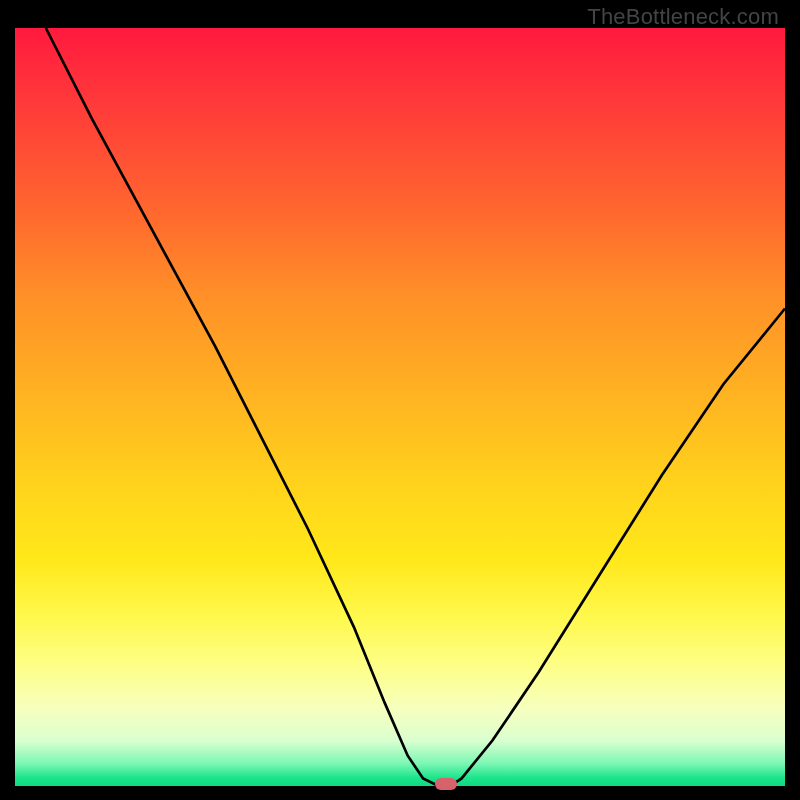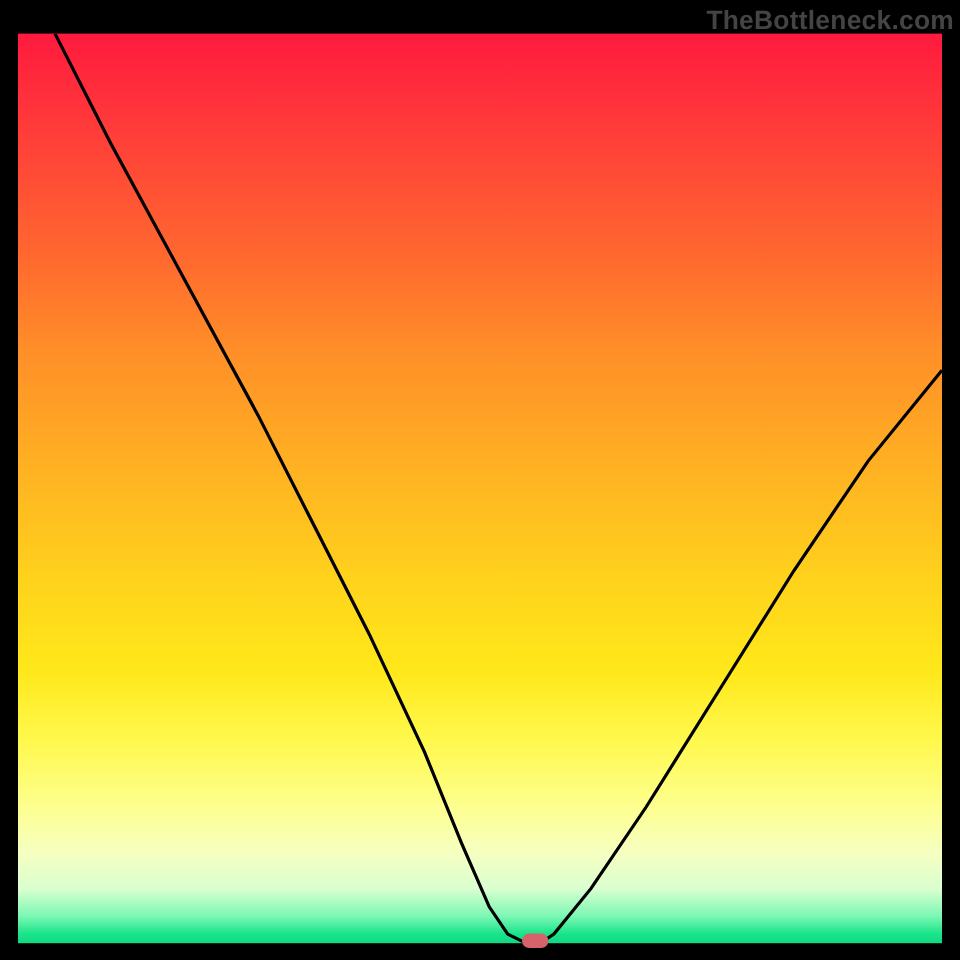--- a/index.html
+++ b/index.html
@@ -13,24 +13,24 @@
   }
   .frame {
     position: relative;
     width: 800px;
     height: 800px;
     background: #000;
   }
   .watermark {
     position: absolute;
     top: 4px;
-    right: 5px;
+    right: 21px;
     color: #444;
     font-size: 22px;
-    font-weight: 700;
+    font-weight: 400;
     letter-spacing: 0.2px;
     user-select: none;
   }
   .plot {
     position: absolute;
     left: 15px;
     top: 28px;
     width: 770px;
     height: 758px;
   }

